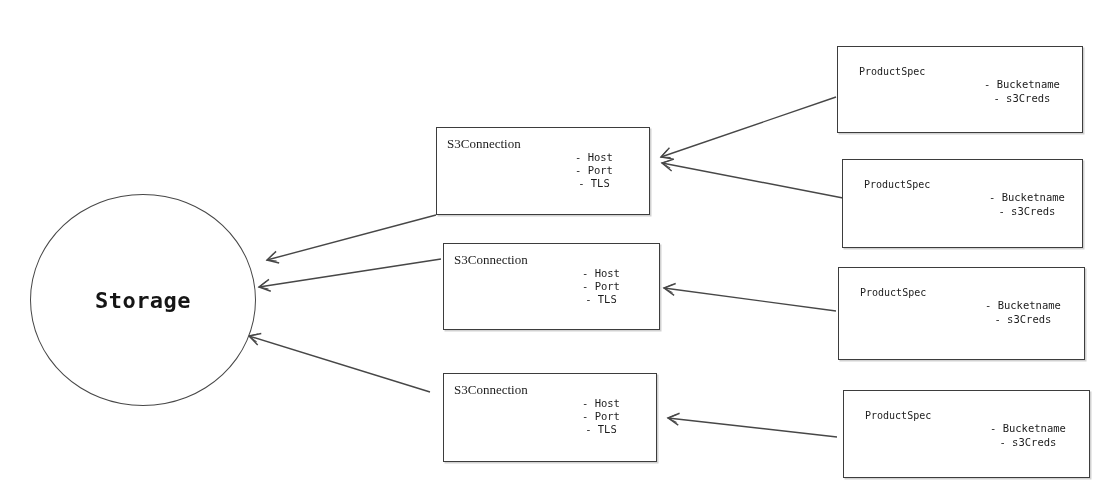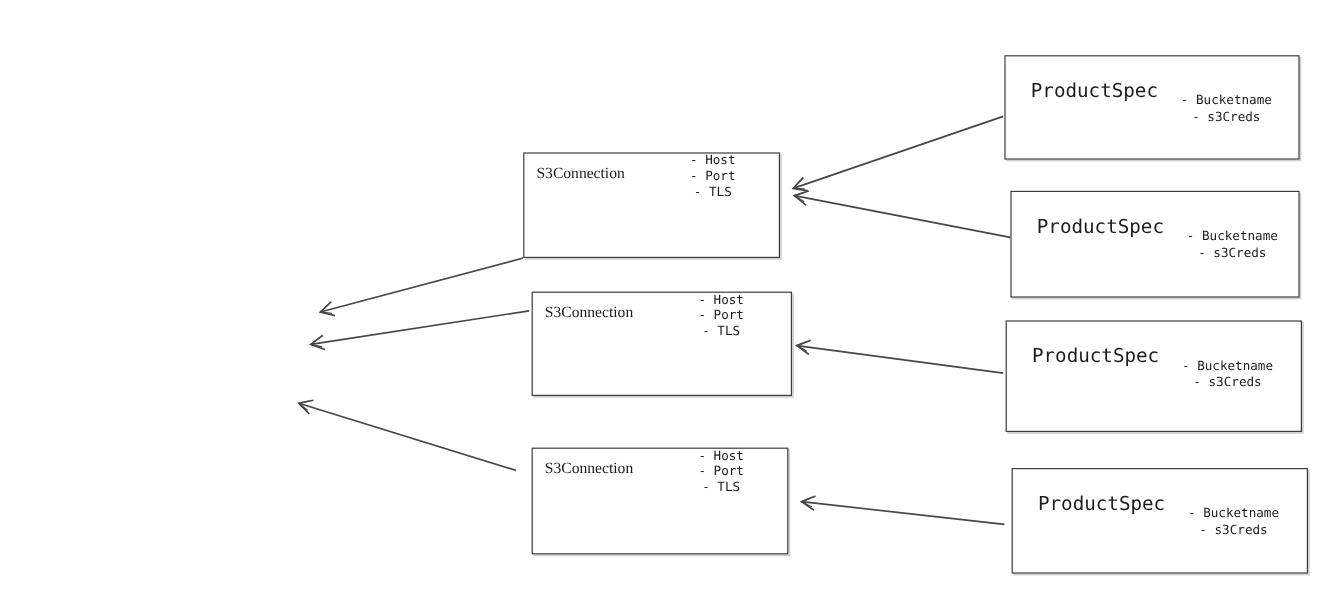--- a/index.html
+++ b/index.html
@@ -34,27 +34,27 @@
   .rectbox {
     border: 1.5px solid #3d3d3d;
     box-shadow: 1.5px 1.5px 0 rgba(90,90,90,0.28);
   }
   .rectbox .title { position: absolute; white-space: nowrap; }
   .rectbox .attrs { position: absolute; white-space: nowrap; text-align: center; }
   .rectbox .attrs div { line-height: 13px; }
 
   
   .s3box .title { left: 10px; top: 8px; font-size: 13px; font-family: Liberation Serif, serif; }
-  .s3box .attrs { left: 138px; top: 0; font-size: 10.5px; }
+  .s3box .attrs { left: 138px; top: 23px; font-size: 10.5px; }
   #s3c1 { left: 436px; top: 127px; width: 214px; height: 88px; }
   #s3c2 { left: 443px; top: 243px; width: 217px; height: 87px; }
   #s3c3 { left: 443px; top: 373px; width: 214px; height: 89px; }
 
   
-  .psbox .title { left: 21px; top: 19px; font-size: 16px; }
+  .psbox .title { left: 21px; top: 19px; font-size: 10px; }
   .psbox .attrs { left: 146px; top: 30px; font-size: 10.5px; }
   .psbox .attrs div { line-height: 14px; }
   #ps1 { left: 837px; top: 46px;  width: 246px; height: 87px; }
   #ps2 { left: 842px; top: 159px; width: 241px; height: 89px; }
   #ps3 { left: 838px; top: 267px; width: 247px; height: 93px; }
   #ps4 { left: 843px; top: 390px; width: 247px; height: 88px; }
 </style>
 </head>
 <body>
 
@@ -69,20 +69,23 @@
     </defs>
     <line x1="836" y1="97" x2="661" y2="157" stroke="#474747" stroke-width="1.4" marker-end="url(#openArrow)"></line>
     <line x1="843" y1="198" x2="662" y2="163" stroke="#474747" stroke-width="1.4" marker-end="url(#openArrow)"></line>
     <line x1="836" y1="311" x2="664" y2="288" stroke="#474747" stroke-width="1.4" marker-end="url(#openArrow)"></line>
     <line x1="837" y1="437" x2="668" y2="418" stroke="#474747" stroke-width="1.4" marker-end="url(#openArrow)"></line>
     <line x1="436" y1="215" x2="267" y2="260" stroke="#474747" stroke-width="1.4" marker-end="url(#openArrow)"></line>
     <line x1="441" y1="259" x2="259" y2="287" stroke="#474747" stroke-width="1.4" marker-end="url(#openArrow)"></line>
     <line x1="430" y1="392" x2="249" y2="336" stroke="#474747" stroke-width="1.4" marker-end="url(#openArrow)"></line>
   </svg>
 
+  <div class="node ellipse">
+    <span class="storage-label">Storage</span>
+  </div>
 
   <div id="s3c1" class="node rectbox s3box">
     <span class="title">S3Connection</span>
     <div class="attrs">
       <div>- Host</div>
       <div>- Port</div>
       <div>- TLS</div>
     </div>
   </div>
 

